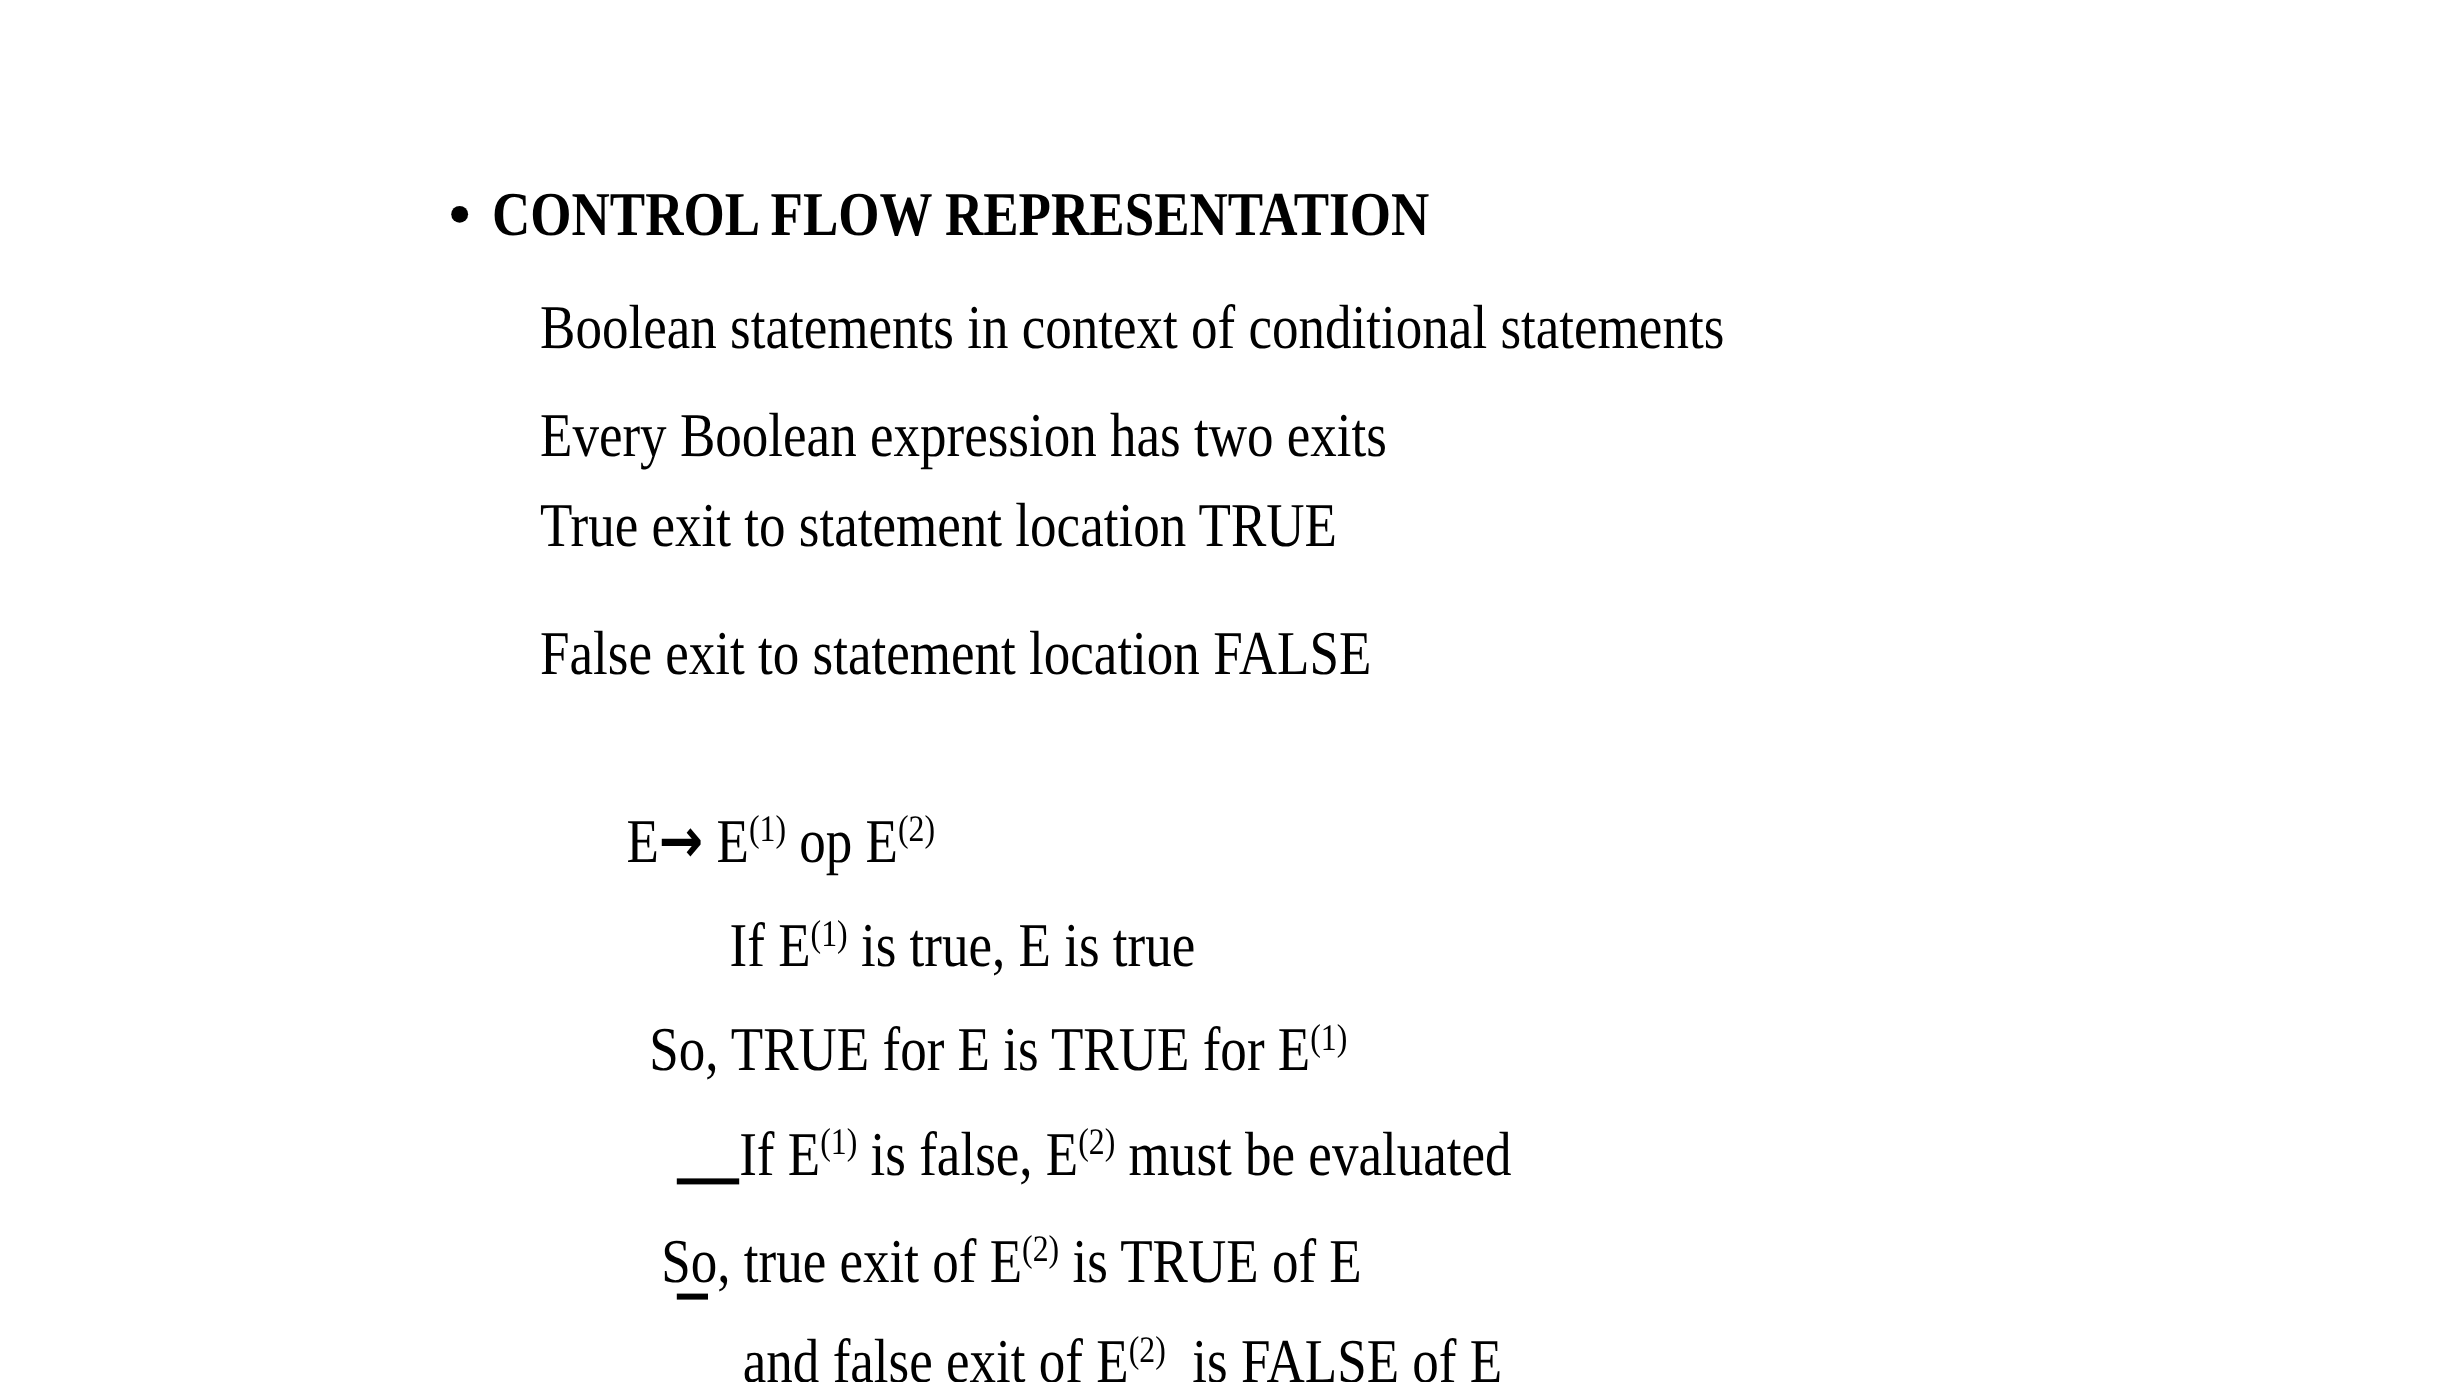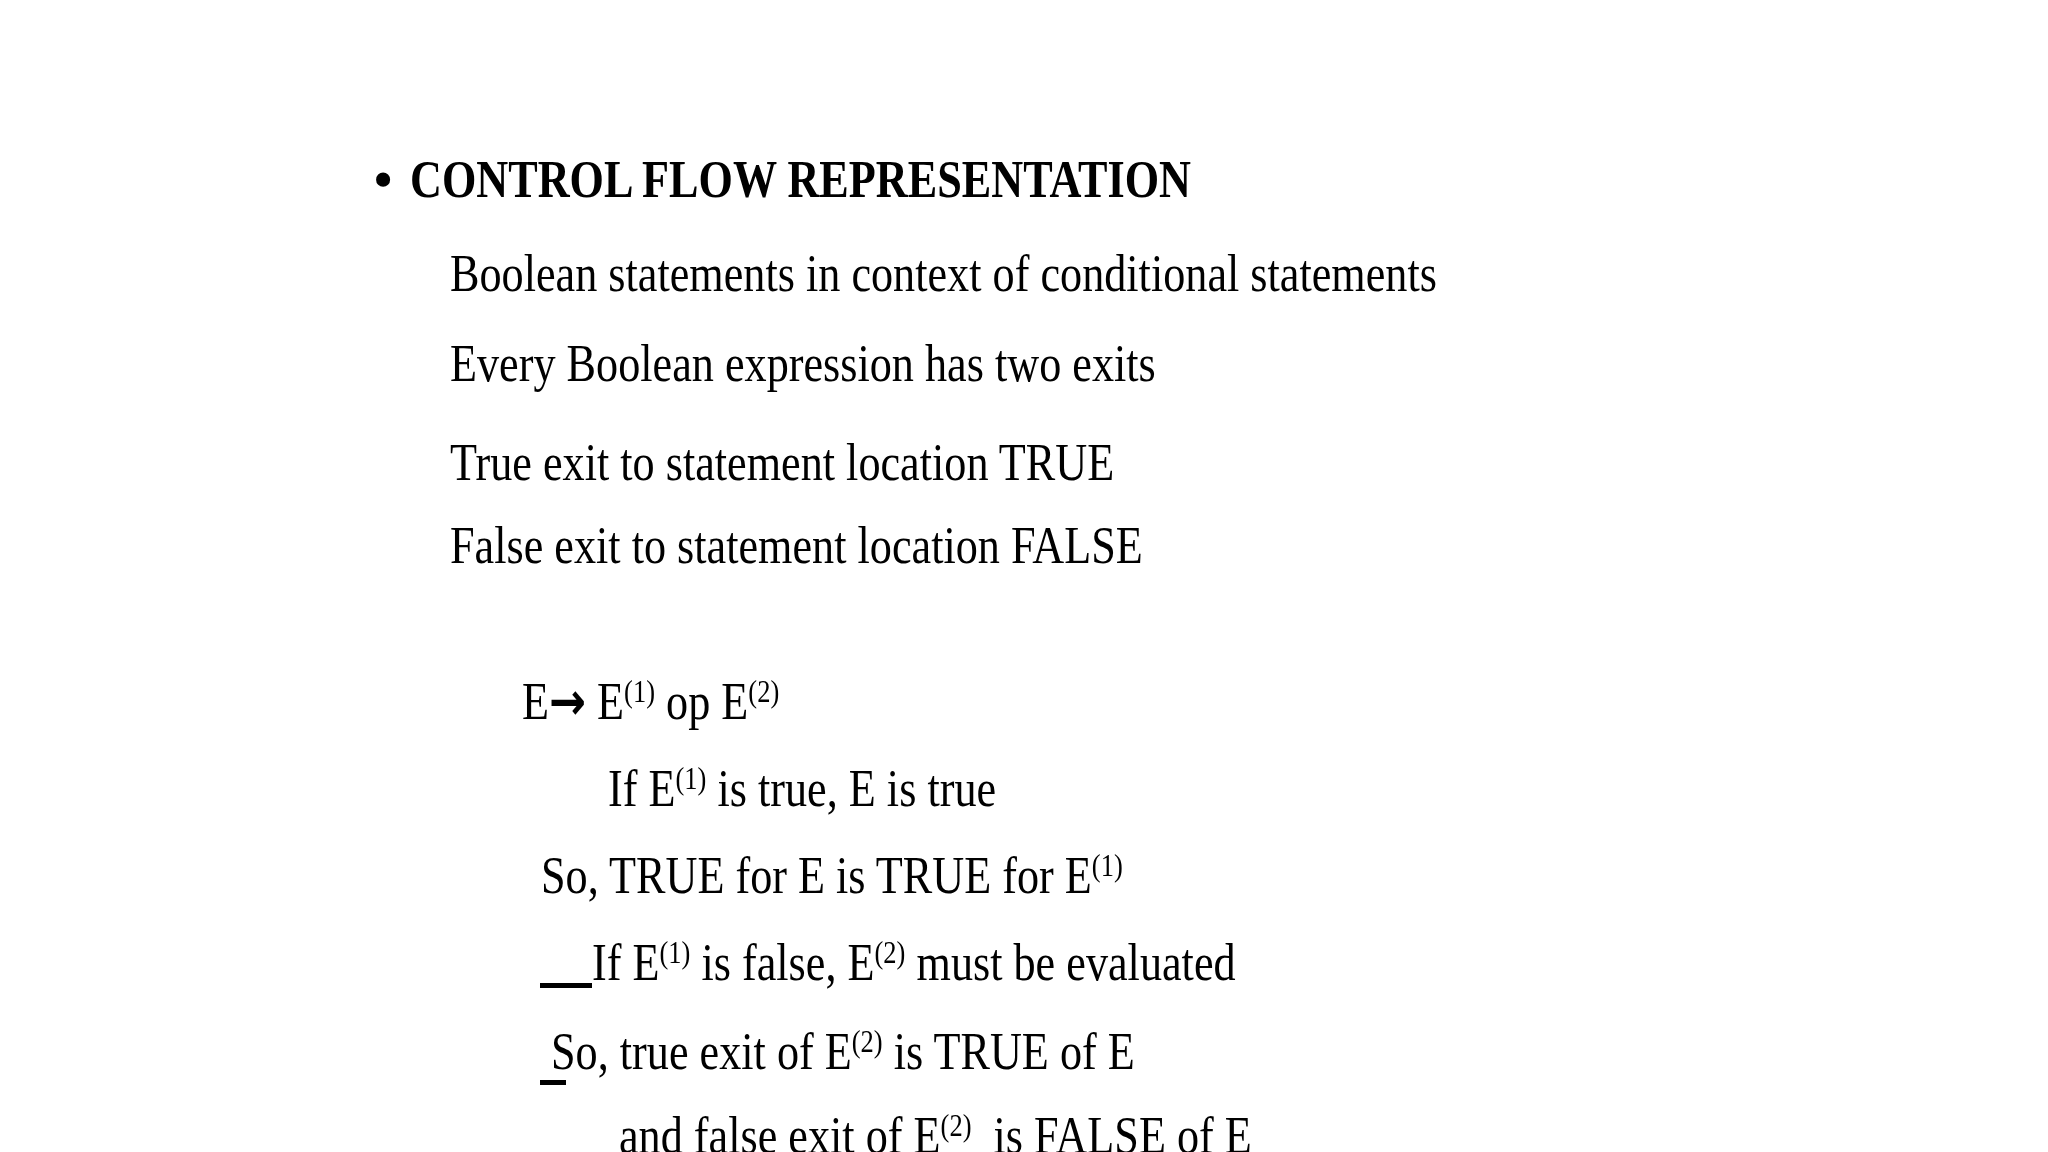--- a/index.html
+++ b/index.html
@@ -38,26 +38,26 @@
     top: -0.55em;
   }
   .arrow {
     font-family: "DejaVu Sans", sans-serif;
     font-weight: bold;
   }
   
   .pos-title { left: 322px; top: 45px;  }
   .pos-l0    { left: 398px; top: 139px; }
   .pos-l1    { left: 398px; top: 229px; }
-  .pos-l2    { left: 398px; top: 328px; text-align: center; }
+  .pos-l2    { left: 398px; top: 304px; text-align: center; }
   .pos-l3    { left: 398px; top: 411px; text-align: center; }
   .pos-l4    { left: 470px; top: 566px; }
   .pos-l5    { left: 556px; top: 654px; }
   .pos-l6    { left: 489px; top: 741px; }
-  .pos-l7    { left: 540px; top: 828px; text-decoration: underline; }
+  .pos-l7    { left: 564px; top: 828px; text-decoration: underline; }
   .pos-l8    { left: 499px; top: 917px; }
   .pos-l9    { left: 567px; top: 1001px; }
 </style>
 </head>
 <body>
 
 <div id="canvas">
 
   <div class="line title-line pos-title">
     <span class="bullet">•</span><span class="squeeze">CONTROL FLOW REPRESENTATION</span>

